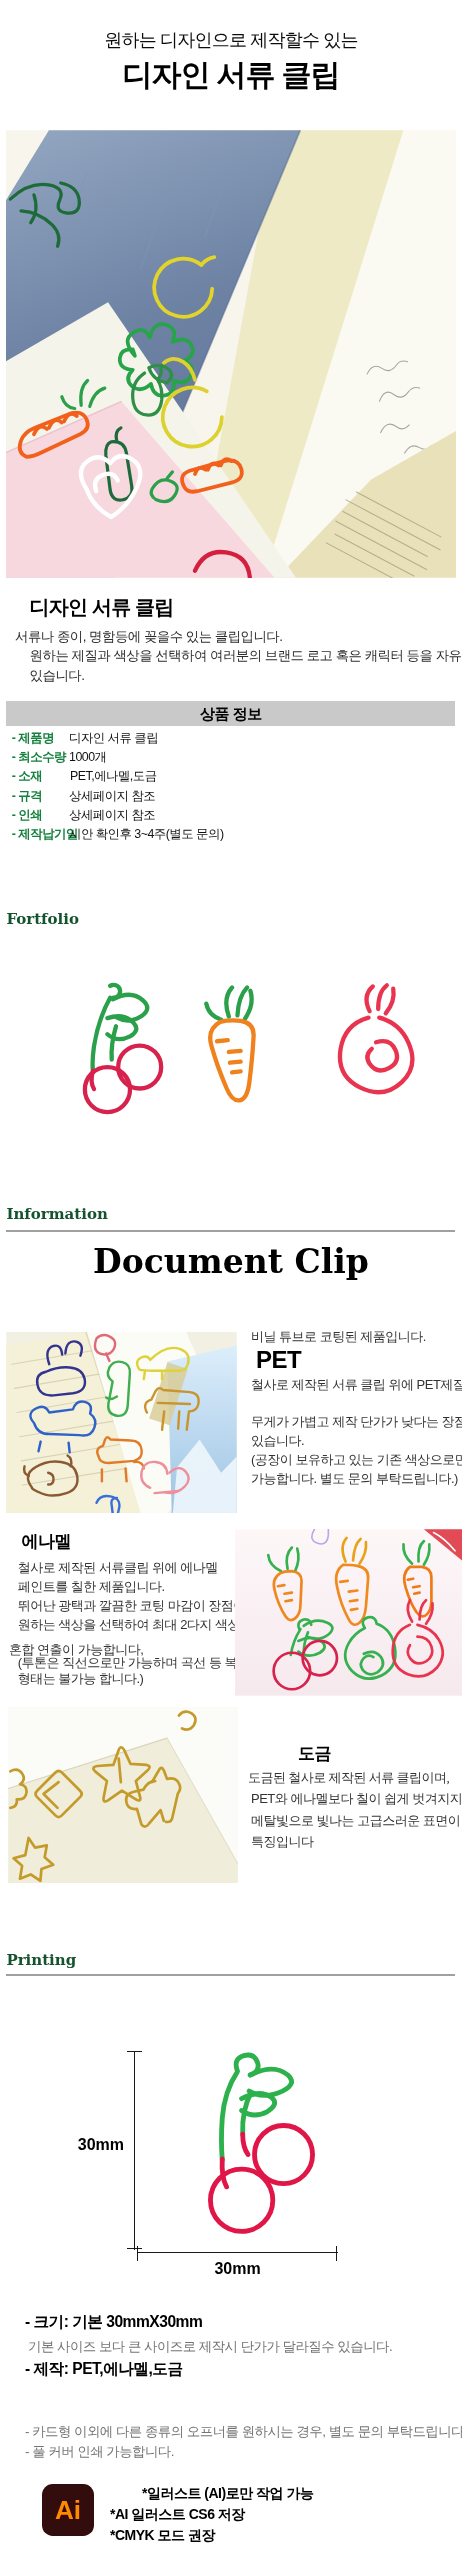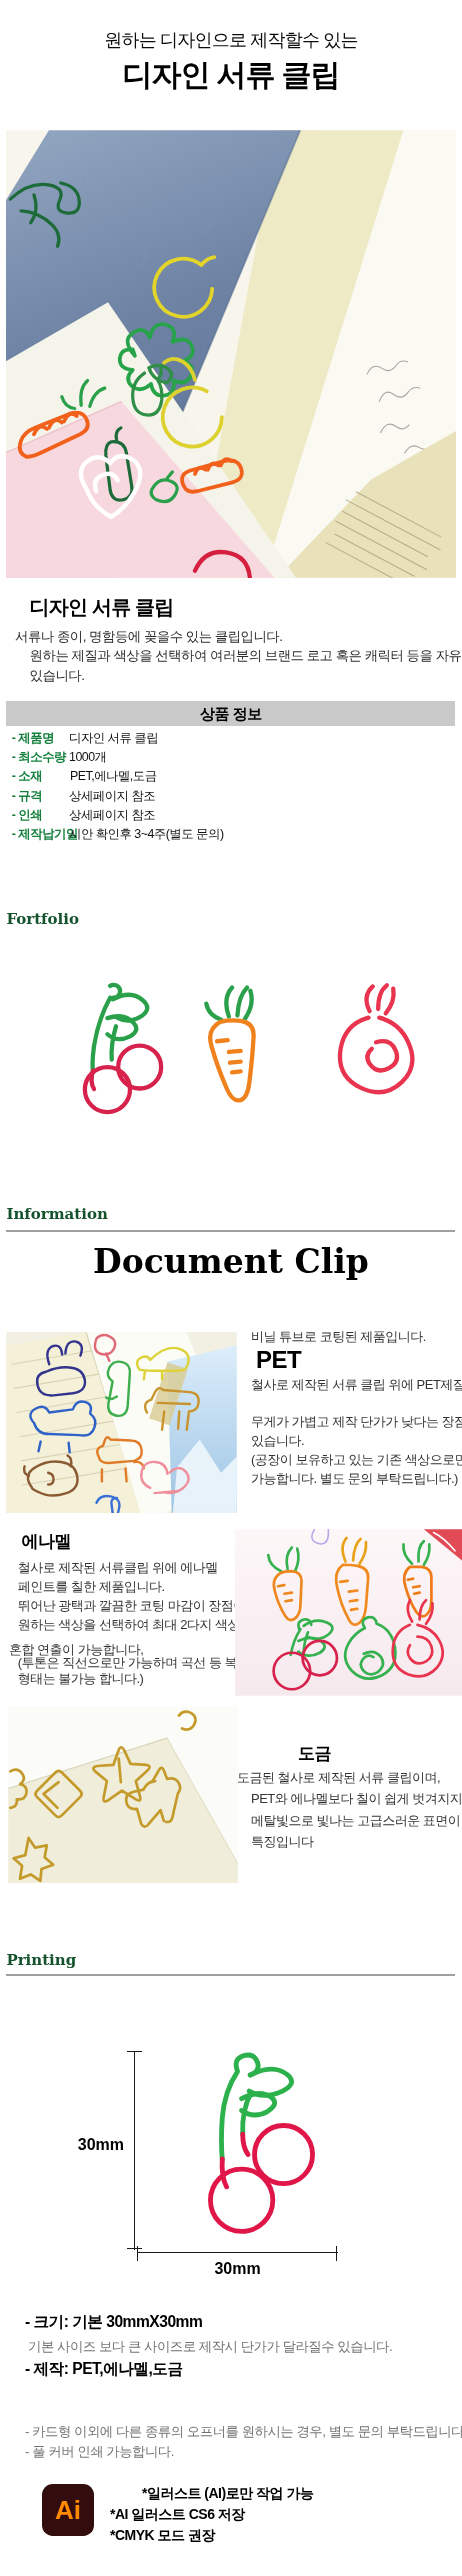--- a/index.html
+++ b/index.html
@@ -353,21 +353,21 @@
         <g>
           <path d="M4,120 q14,-8 22,4 q8,12 -4,20 q14,2 12,16 q-2,14 -18,12 q2,14 -12,16"></path>
         </g>
         <g>
           <path d="M318,16 q10,-12 24,-4 q12,8 4,22 q-8,12 -22,6"></path>
         </g>
       </g>
     </svg>
   </div>
   <div class="abs mat-h" style="left:256px;top:1742px;font-size:17px;margin-left:42px;">도금</div>
-  <div class="abs body24" style="left:237px;top:1769px;">도금된 철사로 제작된 서류 클립이며,</div>
+  <div class="abs body24" style="left:248px;top:1769px;font-family:Liberation Serif, serif;">도금된 철사로 제작된 서류 클립이며,</div>
   <div class="abs body24" style="left:251px;top:1790px;">PET와 에나멜보다 칠이 쉽게 벗겨지지 않고</div>
   <div class="abs body24" style="left:251px;top:1812px;">메탈빛으로 빛나는 고급스러운 표면이</div>
   <div class="abs body24" style="left:251px;top:1833px;">특징입니다</div>
 
   <div class="abs serif-h" style="left:6.4px;top:1951px;">Printing</div>
   <div class="abs divider" style="left:6.4px;top:1974px;width:449px;"></div>
 
   <div class="abs" style="left:161px;top:2047px;">
     <svg width="172" height="199" viewBox="0 0 320 370" fill="none" stroke-linecap="round" stroke-linejoin="round">
       <g stroke="#2db14c" stroke-width="9">

